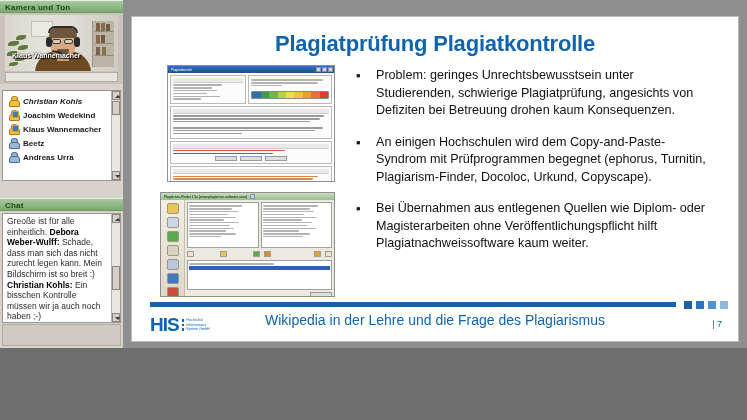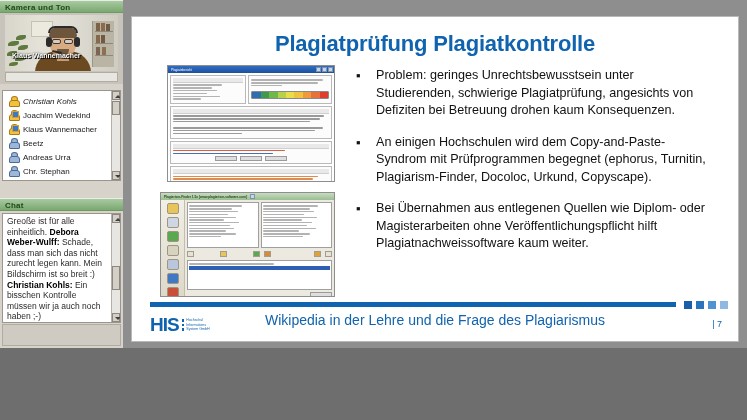--- a/index.html
+++ b/index.html
@@ -62,21 +62,21 @@
   .cam-name {
     position: absolute; left: 7px; bottom: 12px; font-size: 7px; font-weight: bold;
     color: #ffffff; text-shadow: 0 0 2px #000, 1px 1px 0 #000; white-space: nowrap;
   }
   .cam-strip { position: absolute; left: 5px; bottom: 2px; width: 113px; height: 10px;
                background: #e8e6e0; border: 1px solid #b0aca2; }
 
   
   #part-panel { top: 88px; height: 110px; }
   #part-body { height: 91px; position: relative; overflow: hidden; }
-  .part-list { position: absolute; left: 0; top: 3px; right: 9px; bottom: 0; }
+  .part-list { position: absolute; left: 0; top: 3px; right: 9px; bottom: 0; font-weight: bold; }
   .part-row { display: flex; align-items: center; height: 14px; padding-left: 5px; gap: 4px; }
   .part-label { font-size: 8px; color: #1a1a1a; white-space: nowrap; overflow: hidden; }
   .part-row.moderator .part-label { font-style: italic; }
   .ico { position: relative; width: 11px; height: 10px; flex: 0 0 11px; }
   .ico-user { position: absolute; left: 1px; top: 0; width: 9px; height: 9px; }
   .ico-user::before { content: ""; position: absolute; left: 2px; top: 0; width: 5px; height: 4px;
                       border-radius: 50%; background: var(--c1); border: .5px solid var(--c2); }
   .ico-user::after { content: ""; position: absolute; left: 0; top: 4px; width: 9px; height: 5px;
                      border-radius: 3px 3px 1px 1px; background: var(--c1); border: .5px solid var(--c2); }
   .ico-screen { position: absolute; left: 4px; top: 1px; width: 7px; height: 7px;
@@ -259,26 +259,20 @@
             <span class="ico blue">
                 <span class="ico-user"></span>
               </span>
             <span class="part-label">Beetz</span>
           </div>
           <div class="part-row">
             <span class="ico blue">
                 <span class="ico-user"></span>
               </span>
             <span class="part-label">Andreas Urra</span>
-          </div>
-          <div class="part-row">
-            <span class="ico blue">
-                <span class="ico-user"></span>
-              </span>
-            <span class="part-label">Chr. Stephan</span>
           </div>
         </div>
         <div class="scrollbar">
           <div class="sb-btn">
               <span class="sb-arrow up"></span>
             </div>
           <div class="sb-thumb"></div>
           <div class="sb-btn bottom">
               <span class="sb-arrow dn"></span>
             </div>

